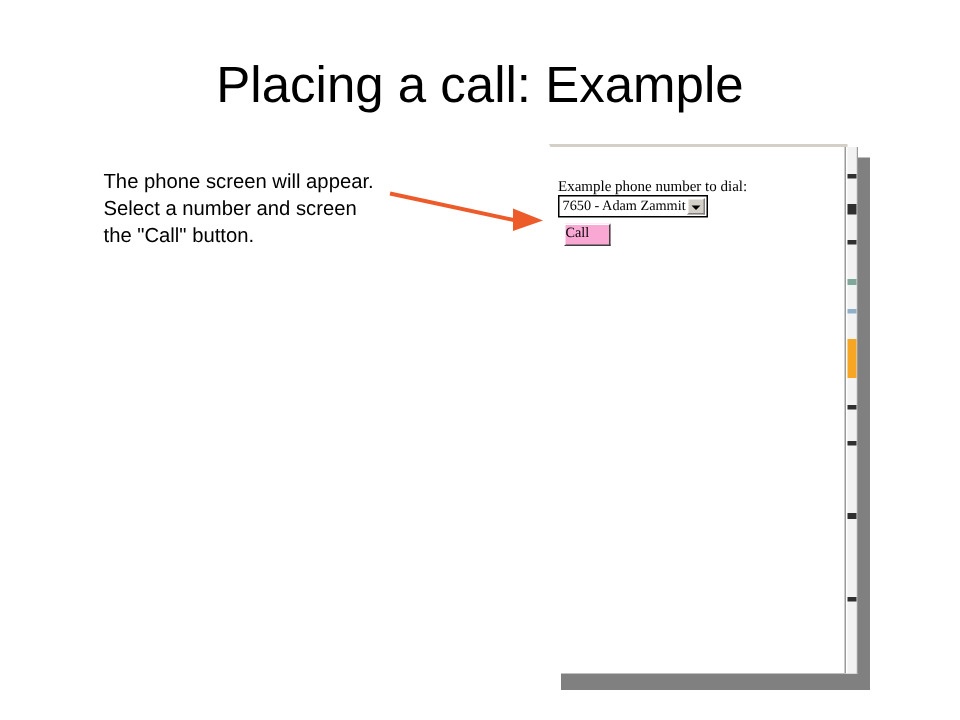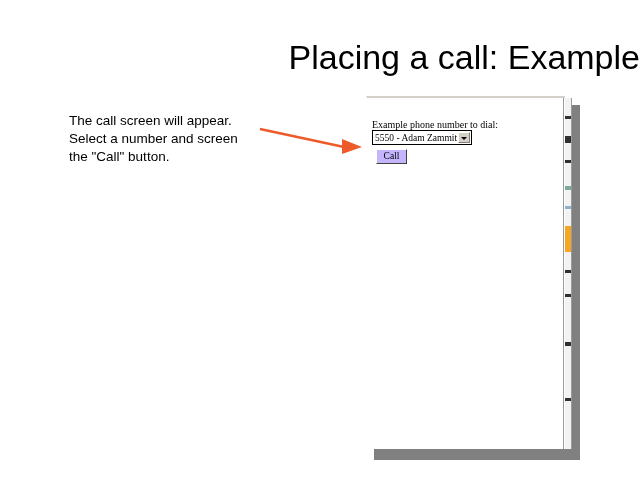--- a/index.html
+++ b/index.html
@@ -14,21 +14,21 @@
     overflow: hidden;
     position: relative;
   }
 
   
   #slide-title {
     position: absolute;
     left: 0;
     top: 38px;
     width: 640px;
-    text-align: right;
+    text-align: center;
     font-family: "Liberation Sans", sans-serif;
     font-size: 34px;
     font-weight: 400;
     color: #000000;
     letter-spacing: 0px;
     white-space: nowrap;
   }
 
   
   #slide-body {
@@ -158,30 +158,30 @@
     border-top: 3px solid #000000;
   }
 
   
   .call-button {
     position: absolute;
     left: 9px;
     top: 51px;
     width: 31px;
     height: 15px;
-    background: #c4b5fd;
+    background: #f9a8d4;
     border-top: 1px solid #ffffff;
     border-left: 1px solid #ffffff;
     border-right: 1px solid #404040;
     border-bottom: 1px solid #404040;
     box-sizing: border-box;
     font-family: "Liberation Serif", serif;
     font-size: 9.5px;
     color: #000000;
-    text-align: center;
+    text-align: left;
     line-height: 13px;
     padding: 0;
   }
 
   
   #screenshot-scrollbar {
     position: absolute;
     left: 197px;
     top: 2px;
     width: 9px;
@@ -211,42 +211,42 @@
     width: 6px;
     background: #f6a623;
   }
 </style>
 </head>
 <body>
 
 <div id="slide-title">Placing a call: Example</div>
 
 <div id="slide-body">
-  <span class="body-line">The call screen will appear.</span>
+  <span class="body-line">The phone screen will appear.</span>
   <span class="body-line">Select a number and screen</span>
   <span class="body-line">the "Call" button.</span>
 </div>
 
 <svg id="annotation-arrow" viewBox="0 0 110 34">
   <path d="M 2 6 L 86 24" stroke="#ee5b2b" stroke-width="2.6" fill="none" stroke-linecap="butt"></path>
   <path d="M 84 16 L 104 24 L 84 31 Z" fill="#ee5b2b"></path>
 </svg>
 
 <div id="embedded-screenshot">
 
   <div id="screenshot-shadow"></div>
 
   <div id="screenshot-window">
     <div id="screenshot-content">
 
 
       <div class="dial-label">Example phone number to dial:</div>
 
       <div class="phone-select">
-        <span class="phone-select-value">5550 - Adam Zammit</span>
+        <span class="phone-select-value">7650 - Adam Zammit</span>
         <span class="phone-select-button">
           <span class="caret"></span>
         </span>
       </div>
 
       <div class="call-button">Call</div>
 
     </div>
   </div>
 

